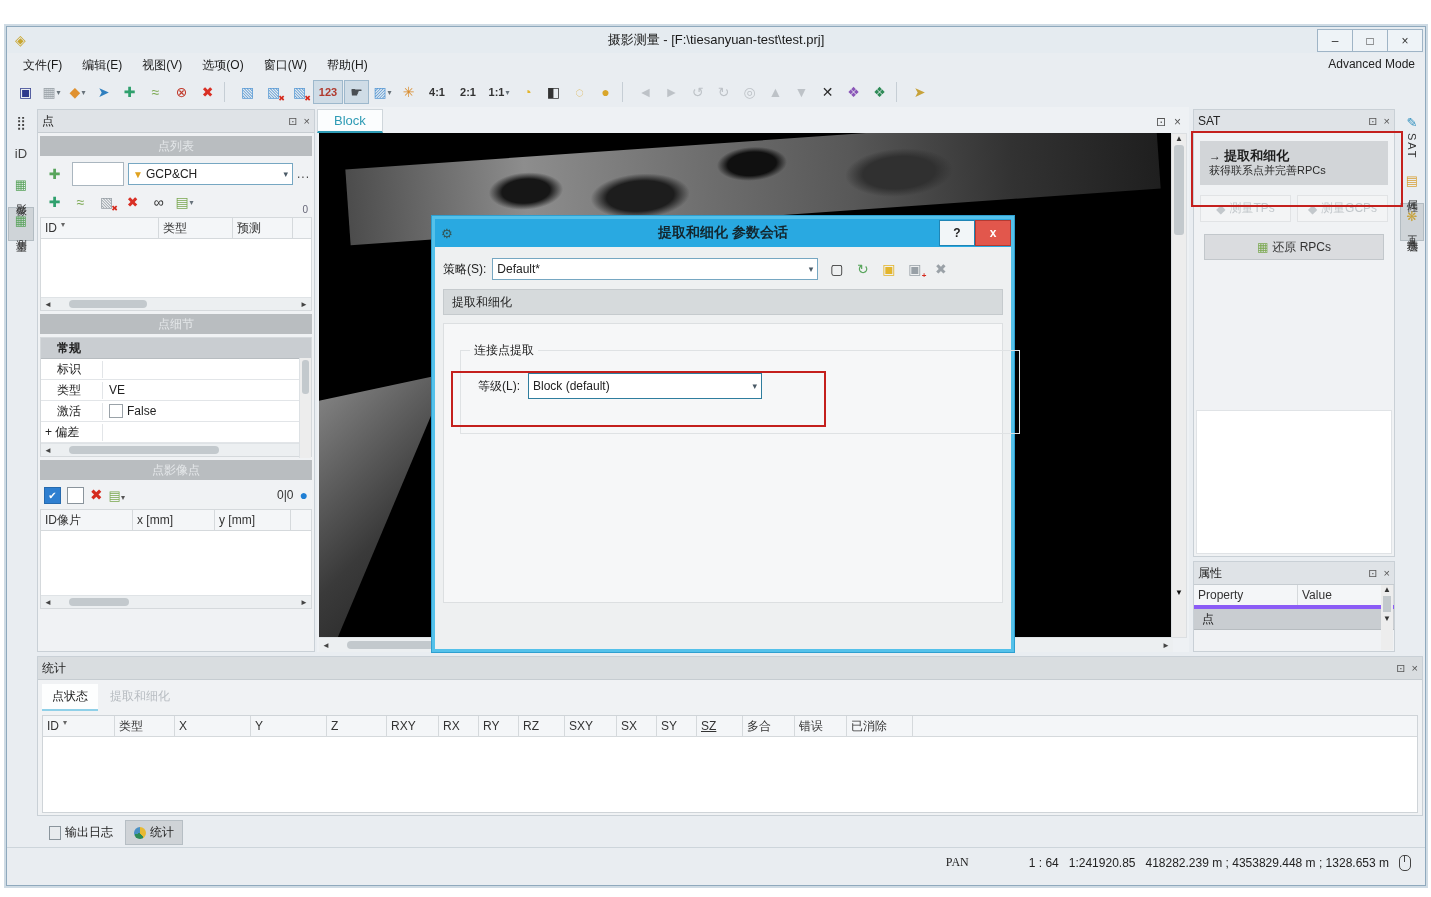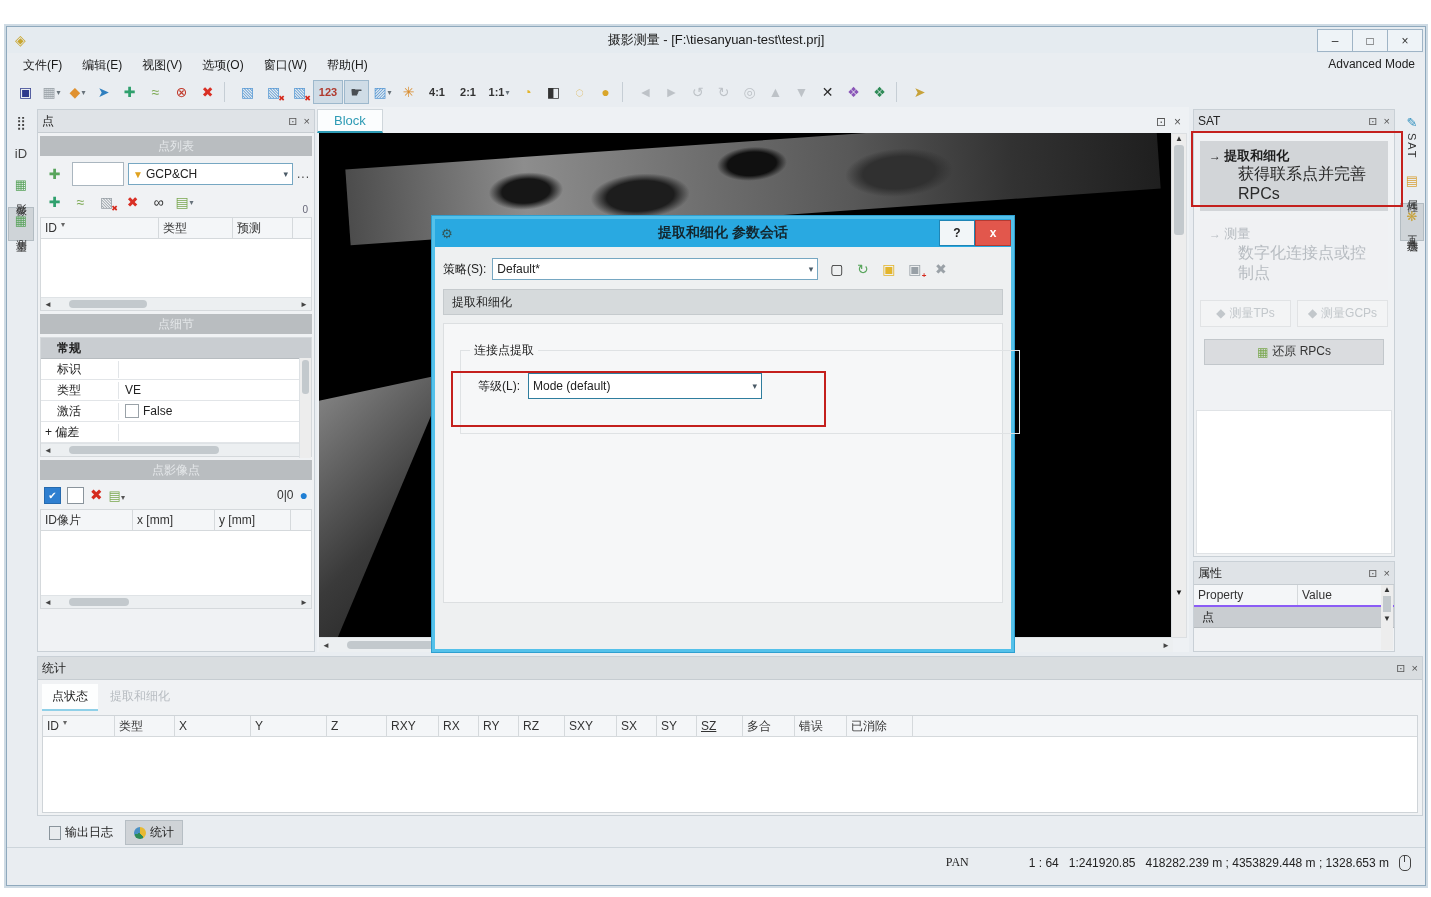--- a/index.html
+++ b/index.html
@@ -42,28 +42,28 @@
   .combo{display:flex;align-items:center;border:1px solid #76a7c2;background:#fff;height:22px;padding:0 4px;box-sizing:border-box;}
   .combo .caret{margin-left:auto;color:#4a5a66;font-size:9px;}
   .colh{height:20px;display:flex;align-items:center;padding-left:4px;box-sizing:border-box;
     border-right:1px solid #d5d9dc;color:#333;background:#f4f6f8;font-size:12px;position:relative;}
   .tbl-head{display:flex;background:#f4f6f8;border-bottom:1px solid #d5d9dc;}
   .tbl-body{background:#fff;}
   .hscroll{height:12px;background:#eceff1;display:flex;align-items:center;border-top:1px solid #dfe3e6;}
   .hscroll .thumb{height:8px;background:#c3c9cd;border-radius:4px;margin-left:14px;}
   .arr{font-size:8px;color:#444;padding:0 3px;}
   .dg-row{display:flex;height:20px;border-bottom:1px solid #e2e5e8;background:#fff;align-items:center;}
-  .dg-l{width:78px;padding-left:16px;box-sizing:border-box;border-right:1px solid #e2e5e8;color:#222;}
+  .dg-l{width:62px;padding-left:16px;box-sizing:border-box;border-right:1px solid #e2e5e8;color:#222;}
   .dg-v{flex:1;padding-left:6px;display:flex;align-items:center;gap:4px;color:#222;}
   .cb{width:12px;height:12px;border:1px solid #9aa2a8;background:#fff;display:inline-block;}
   .sortc{font-size:8px;color:#666;margin-left:4px;position:relative;top:-4px;}
   
   .sat-card{background:#d2d5d8;margin:8px 6px;padding:7px 9px;line-height:1.25;}
   .sat-card .t{font-weight:bold;color:#1c1c1c;font-size:13px;}
-  .sat-card .s{color:#2a2a2a;font-size:16px;margin-left:29px;}
+  .sat-card .s{color:#2a2a2a;font-size:11px;margin-left:0;}
   .sat-card.dis{background:#f0f1f3;}
   .sat-card.dis .t,.sat-card.dis .s{color:#b7bcc1;font-weight:normal;}
   .disbtn{flex:1;height:25px;background:#f3f4f5;border:1px solid #e1e3e5;color:#c2c7cb;display:flex;
     align-items:center;justify-content:center;gap:4px;font-size:12px;}
   
   .dialog{position:absolute;left:432px;top:216px;width:582px;height:436px;background:#eef0f1;
     border:3px solid #54c1ea;box-shadow:0 0 0 1px #2e9fd0;z-index:40;box-sizing:border-box;}
   .dlg-title{height:28px;background:#29a9e1;display:flex;align-items:center;position:relative;}
   .dlg-title .cap{position:absolute;left:0;right:0;text-align:center;font-size:14px;font-weight:bold;color:#13262e;}
   .dlg-btn{width:34px;height:24px;display:flex;align-items:center;justify-content:center;font-weight:bold;}
@@ -391,24 +391,20 @@
       <span>SAT</span>
       <span class="dock-icons">
         <span>⊡</span>
         <span>×</span>
       </span>
     </div>
     <div class="sat-card">
       <div><span>→</span> <span class="t">提取和细化</span></div>
       <div class="s">获得联系点并完善RPCs</div>
     </div>
-    <div class="sat-card dis">
-      <div><span style="color:#b7bcc1;">→</span> <span class="t">测量</span></div>
-      <div class="s">数字化连接点或控制点</div>
-    </div>
     <div style="display:flex;gap:6px;margin:10px 6px;">
       <div class="disbtn">
         <span>◆</span>
           <span>测量TPs</span>
       </div>
       <div class="disbtn">
         <span>◆</span>
           <span>测量GCPs</span>
       </div>
     </div>
@@ -420,21 +416,21 @@
   </div>
 
   <div class="panel" style="left:1186px;top:534px;width:202px;height:91px;">
     <div class="dock-head">
       <span>属性</span>
       <span class="dock-icons">
         <span>⊡</span>
         <span>×</span>
       </span>
     </div>
-    <div style="display:flex;border-bottom:2px solid #8b5cf6;background:#f4f6f8;">
+    <div style="display:flex;border-bottom:4px solid #8b5cf6;background:#f4f6f8;">
       <div class="colh" style="width:104px;">Property</div>
       <div class="colh" style="flex:1;">Value</div>
     </div>
     <div style="display:flex;height:20px;background:#c9cdd1;align-items:center;border-bottom:1px solid #b7bcc0;">
       <span style="padding-left:8px;">点</span>
     </div>
     <div class="vscroll" style="right:1px;top:23px;width:12px;bottom:1px;">
       <div style="text-align:center;font-size:8px;color:#333;">▲</div>
       <div style="width:8px;height:16px;background:#c3c9cd;margin:2px auto;"></div>
       <div style="text-align:center;font-size:8px;color:#333;">▼</div>
@@ -553,21 +549,21 @@
   <div style="height:24px;background:#d6dadc;border:1px solid #c5cacd;margin:2px 8px;display:flex;align-items:center;padding-left:8px;">
     <span>提取和细化</span>
   </div>
 
   <div style="position:absolute;left:8px;right:8px;top:104px;bottom:46px;background:#f6f7f8;border:1px solid #dcdfe1;">
     <fieldset style="position:absolute;left:14px;top:18px;width:540px;height:78px;border:1px solid #dfe2e4;">
       <legend style="padding:0 4px;color:#222;">连接点提取</legend>
       <div style="display:flex;align-items:center;gap:8px;margin:10px 0 0 8px;">
         <span>等级(L):</span>
         <div class="combo" style="width:234px;height:26px;border:1px solid #2e7d9e;">
-          <span>Mode (default)</span>
+          <span>Block (default)</span>
           <span class="caret">▾</span>
         </div>
       </div>
     </fieldset>
   </div>
 
 </div>
 
 <div class="annot" style="left:1191px;top:131px;width:208px;height:72px;"></div>
 <div class="annot" style="left:451px;top:371px;width:371px;height:52px;"></div>

